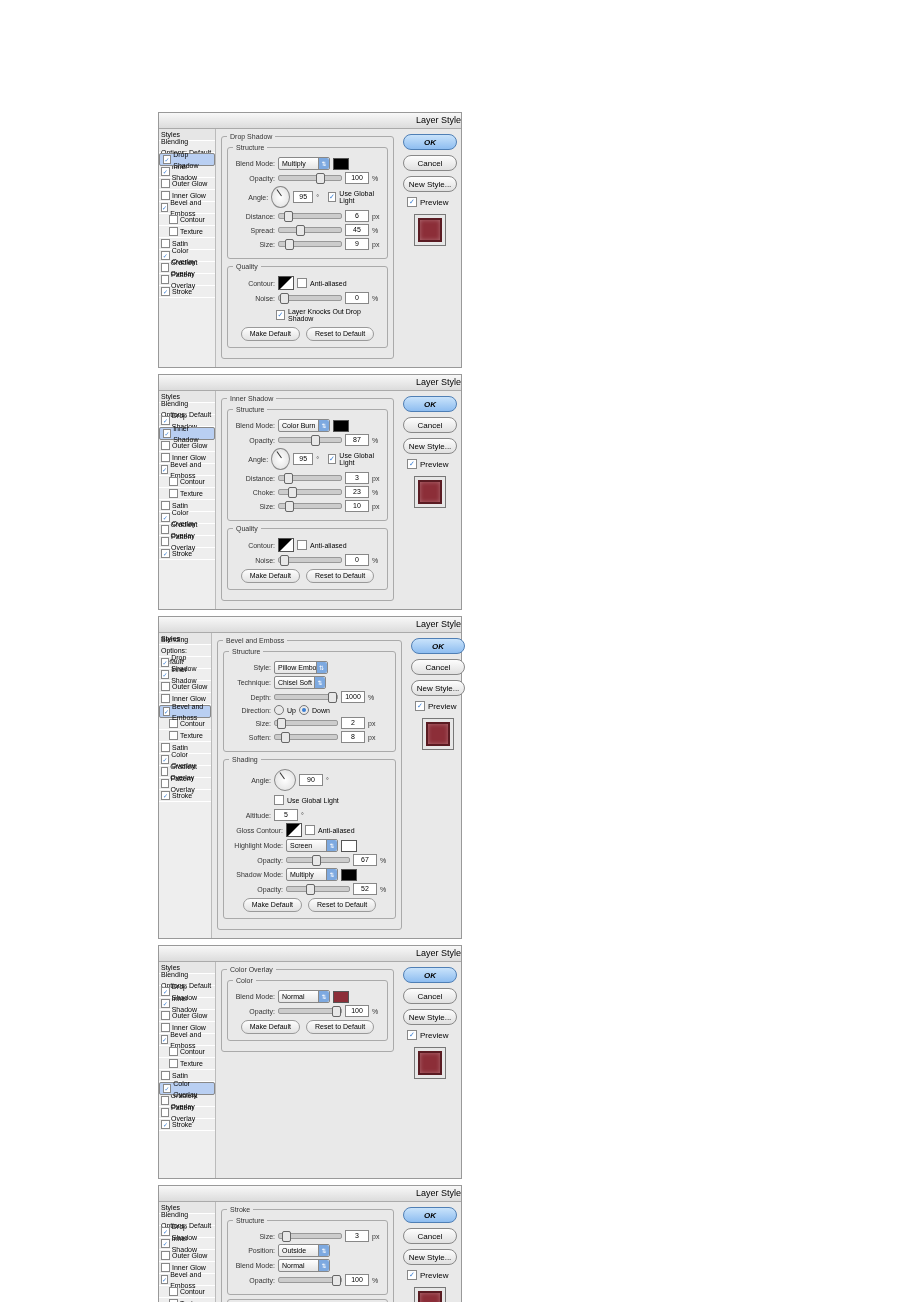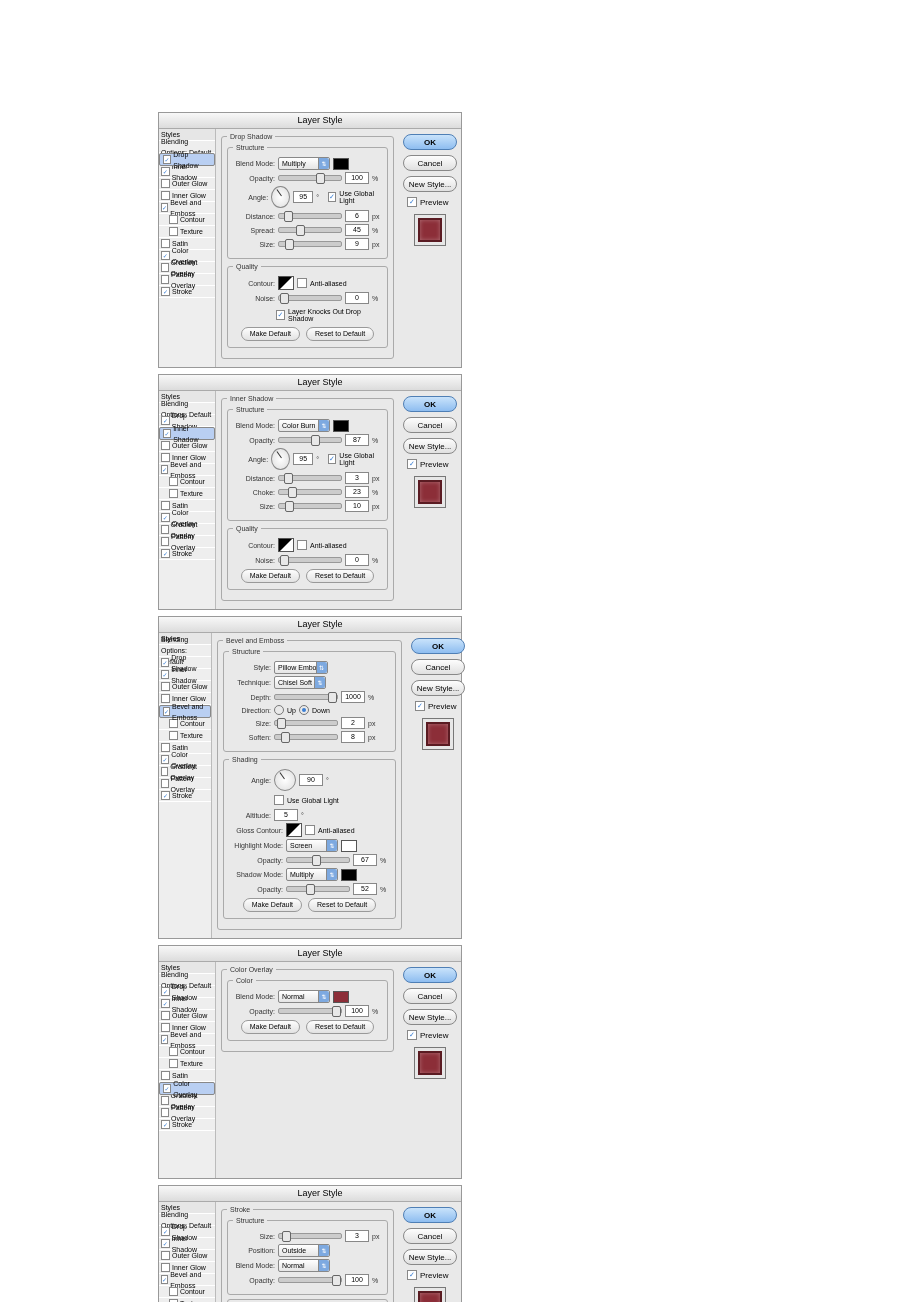--- a/index.html
+++ b/index.html
@@ -1,19 +1,19 @@
 <!DOCTYPE html>
 <html><head>
 <meta charset="utf-8">
 <style>
 body{margin:0;background:#fff;font-family:"Lucida Grande",Arial,sans-serif;font-size:8px;color:#000;width:920px;}
 .watermark{position:absolute;top:600px;left:250px;font-size:62px;color:#ddd;font-weight:300;z-index:5;pointer-events:none;letter-spacing:1px;}
 .stack{padding-top:112px;}
 .dlg{width:302px;margin:0 0 0 158px;background:#e9e9e9;border:1px solid #999;box-shadow:0 1px 0 #fff inset;}
-.titlebar{height:15px;background:linear-gradient(#f8f8f8,#dcdcdc);border-bottom:1px solid #aaa;text-align:center;font-size:9px;line-height:15px;font-weight:500;padding-left:20px;}
+.titlebar{height:15px;background:linear-gradient(#f8f8f8,#dcdcdc);border-bottom:1px solid #aaa;text-align:right;font-size:9px;line-height:15px;font-weight:500;padding-left:20px;}
 .body{display:flex;min-height:216px;}
 .sidebar{width:76px;background:#eee;border-right:1px solid #bbb;}
 .srow{height:11px;line-height:11px;padding:0 2px;font-size:7px;border-bottom:1px solid #fff;cursor:default;display:flex;align-items:center;gap:2px;}
 .srow.head{background:#e6e6e6;font-weight:500;}
 .srow .cb{width:7px;height:7px;border:1px solid #888;background:#fff;display:inline-flex;align-items:center;justify-content:center;font-size:6px;line-height:6px;}
 .srow .cb.on{color:#3b7fd4;}
 .srow.indent{padding-left:10px;}
 .srow.sel{background:#cdd9f6;}
 .srow.sel2{background:#b9cff2;}
 .main{flex:1;padding:4px 5px;position:relative;}
@@ -29,21 +29,21 @@
 .num{width:22px;height:10px;border:1px solid #888;background:#fff;font-size:7px;text-align:center;line-height:10px;}
 .unit{width:10px;font-size:7px;color:#333;}
 .chk{width:8px;height:8px;border:1px solid #888;background:#fff;display:inline-flex;align-items:center;justify-content:center;font-size:7px;color:#3b7fd4;}
 .dial{width:20px;height:20px;border:1px solid #888;border-radius:50%;background:radial-gradient(#fff,#ddd);position:relative;}
 .dial::after{content:"";position:absolute;width:1px;height:8px;background:#333;left:9px;top:1px;transform-origin:bottom;transform:rotate(-35deg);}
 .contour-sw{width:14px;height:12px;border:1px solid #555;background:linear-gradient(135deg,#000 0%,#000 48%,#fff 52%,#fff 100%);}
 .btnrow{display:flex;gap:6px;justify-content:center;margin-top:3px;}
 .pill{height:12px;padding:0 8px;border:1px solid #999;border-radius:7px;background:linear-gradient(#fdfdfd,#e2e2e2);font-size:7px;line-height:11px;}
 .rpanel{width:58px;padding:5px 4px;display:flex;flex-direction:column;gap:5px;align-items:center;}
 .rbtn{width:52px;height:14px;border:1px solid #888;border-radius:8px;background:linear-gradient(#fdfdfd,#e0e0e0);font-size:8px;display:flex;align-items:center;justify-content:center;}
-.rbtn.ok{background:linear-gradient(#c9e3fb,#8ebdf0);border-color:#4f7fb5;font-weight:bold;}
+.rbtn.ok{background:linear-gradient(#c9e3fb,#8ebdf0);border-color:#4f7fb5;font-weight:bold;font-style:italic;}
 .pv{display:flex;align-items:center;gap:3px;font-size:8px;align-self:flex-start;padding-left:4px;}
 .pvbox{width:30px;height:30px;border:1px solid #777;background:#e7e7e7;display:flex;align-items:center;justify-content:center;margin-top:2px;}
 .pvimg{width:20px;height:20px;background:#8c2e38;border:2px solid #5a1b22;box-shadow:inset 0 0 4px rgba(255,255,255,.3);}
 .radio{width:8px;height:8px;border:1px solid #777;border-radius:50%;display:inline-flex;align-items:center;justify-content:center;}
 .radio .dot{width:4px;height:4px;border-radius:50%;background:#3b7fd4;}
 </style>
 </head>
 <body>
 
 <div class="watermark"></div>

